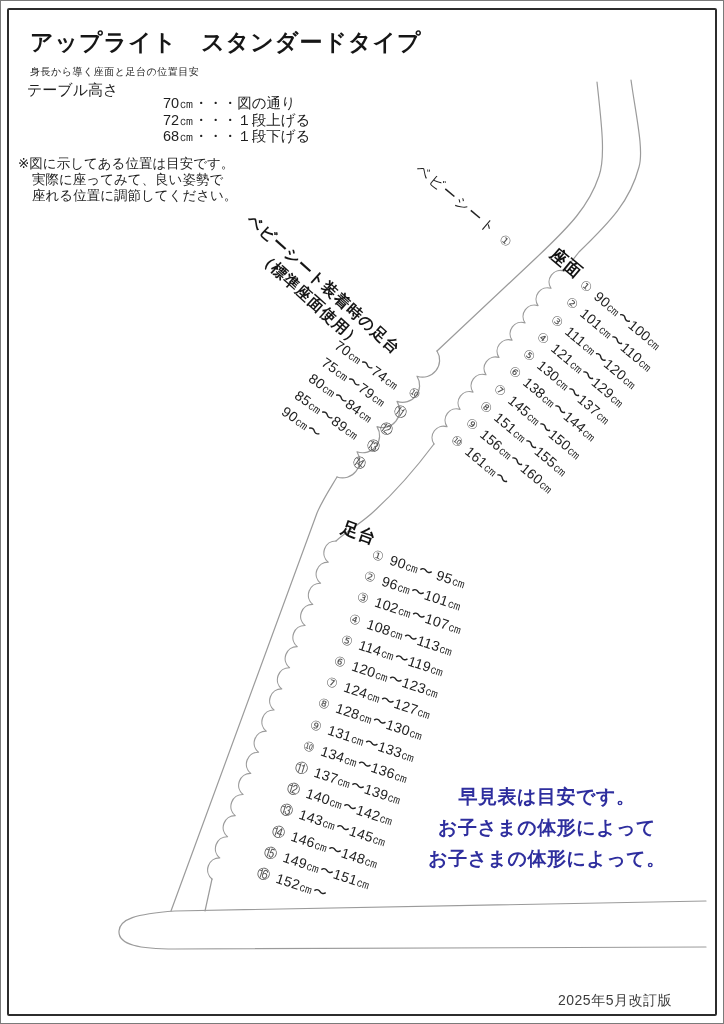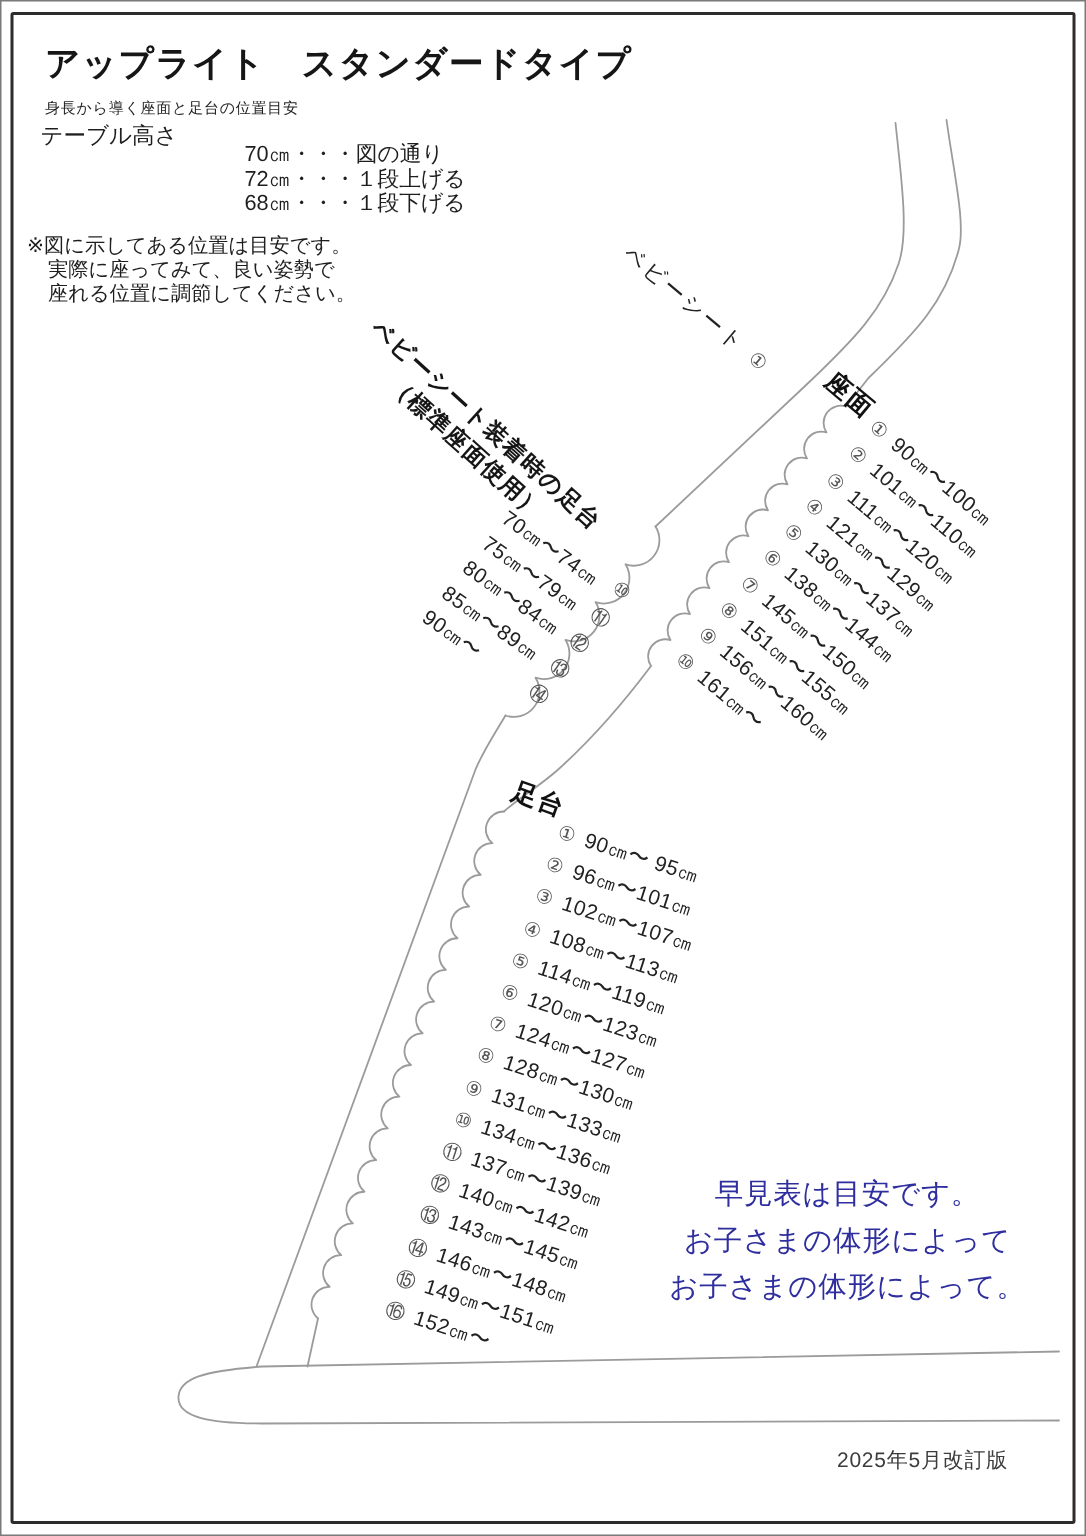--- a/index.html
+++ b/index.html
@@ -31,23 +31,23 @@
   .cnum  { font-size:13px; color:#555; }
   .range { font-size:14px; color:#222; letter-spacing:.3px; }
   .diag-head { font-size:17px; font-weight:bold; color:#111; letter-spacing:1px; }
 
   #babyseat-label { left:424px; top:160px; transform:rotate(40deg); display:flex; gap:8px; align-items:baseline; }
   #babyseat-label .lbl { font-size:14.5px; letter-spacing:2px; color:#222; }
   #seat-head { left:560px; top:243px; transform:rotate(40deg); }
   #foot-head { left:346px; top:516px; transform:rotate(20deg); }
   #babyfoot-label { left:256px; top:210px; transform:rotate(42deg); font-size:15.5px; font-weight:bold;
                     line-height:20px; letter-spacing:1px; text-align:center; color:#161616; }
-  #notice { left:420px; top:781px; width:290px; text-align:center; font-size:19px;
-            line-height:31px; font-weight:400; letter-spacing:.5px; }
-  #footer-date { left:558px; top:965px; font-size:14px; color:#3c3c3c; letter-spacing:.5px; }
+  #notice { left:402px; top:781px; width:290px; text-align:center; font-size:19px;
+            line-height:31px; font-weight:700; letter-spacing:.5px; }
+  #footer-date { left:558px; top:992px; font-size:14px; color:#3c3c3c; letter-spacing:.5px; }
   .layer { position:absolute; inset:0;margin-left:35px; }
 </style>
 </head>
 <body>
 
 <div id="page">
   <div id="frame"></div>
 
   <svg class="chair" width="724" height="1024" viewBox="0 0 724 1024">
     <path d="M 597,82 C 601,120 606,156 599,176 C 589,206 570,226 536,258 L 437,351"></path>

